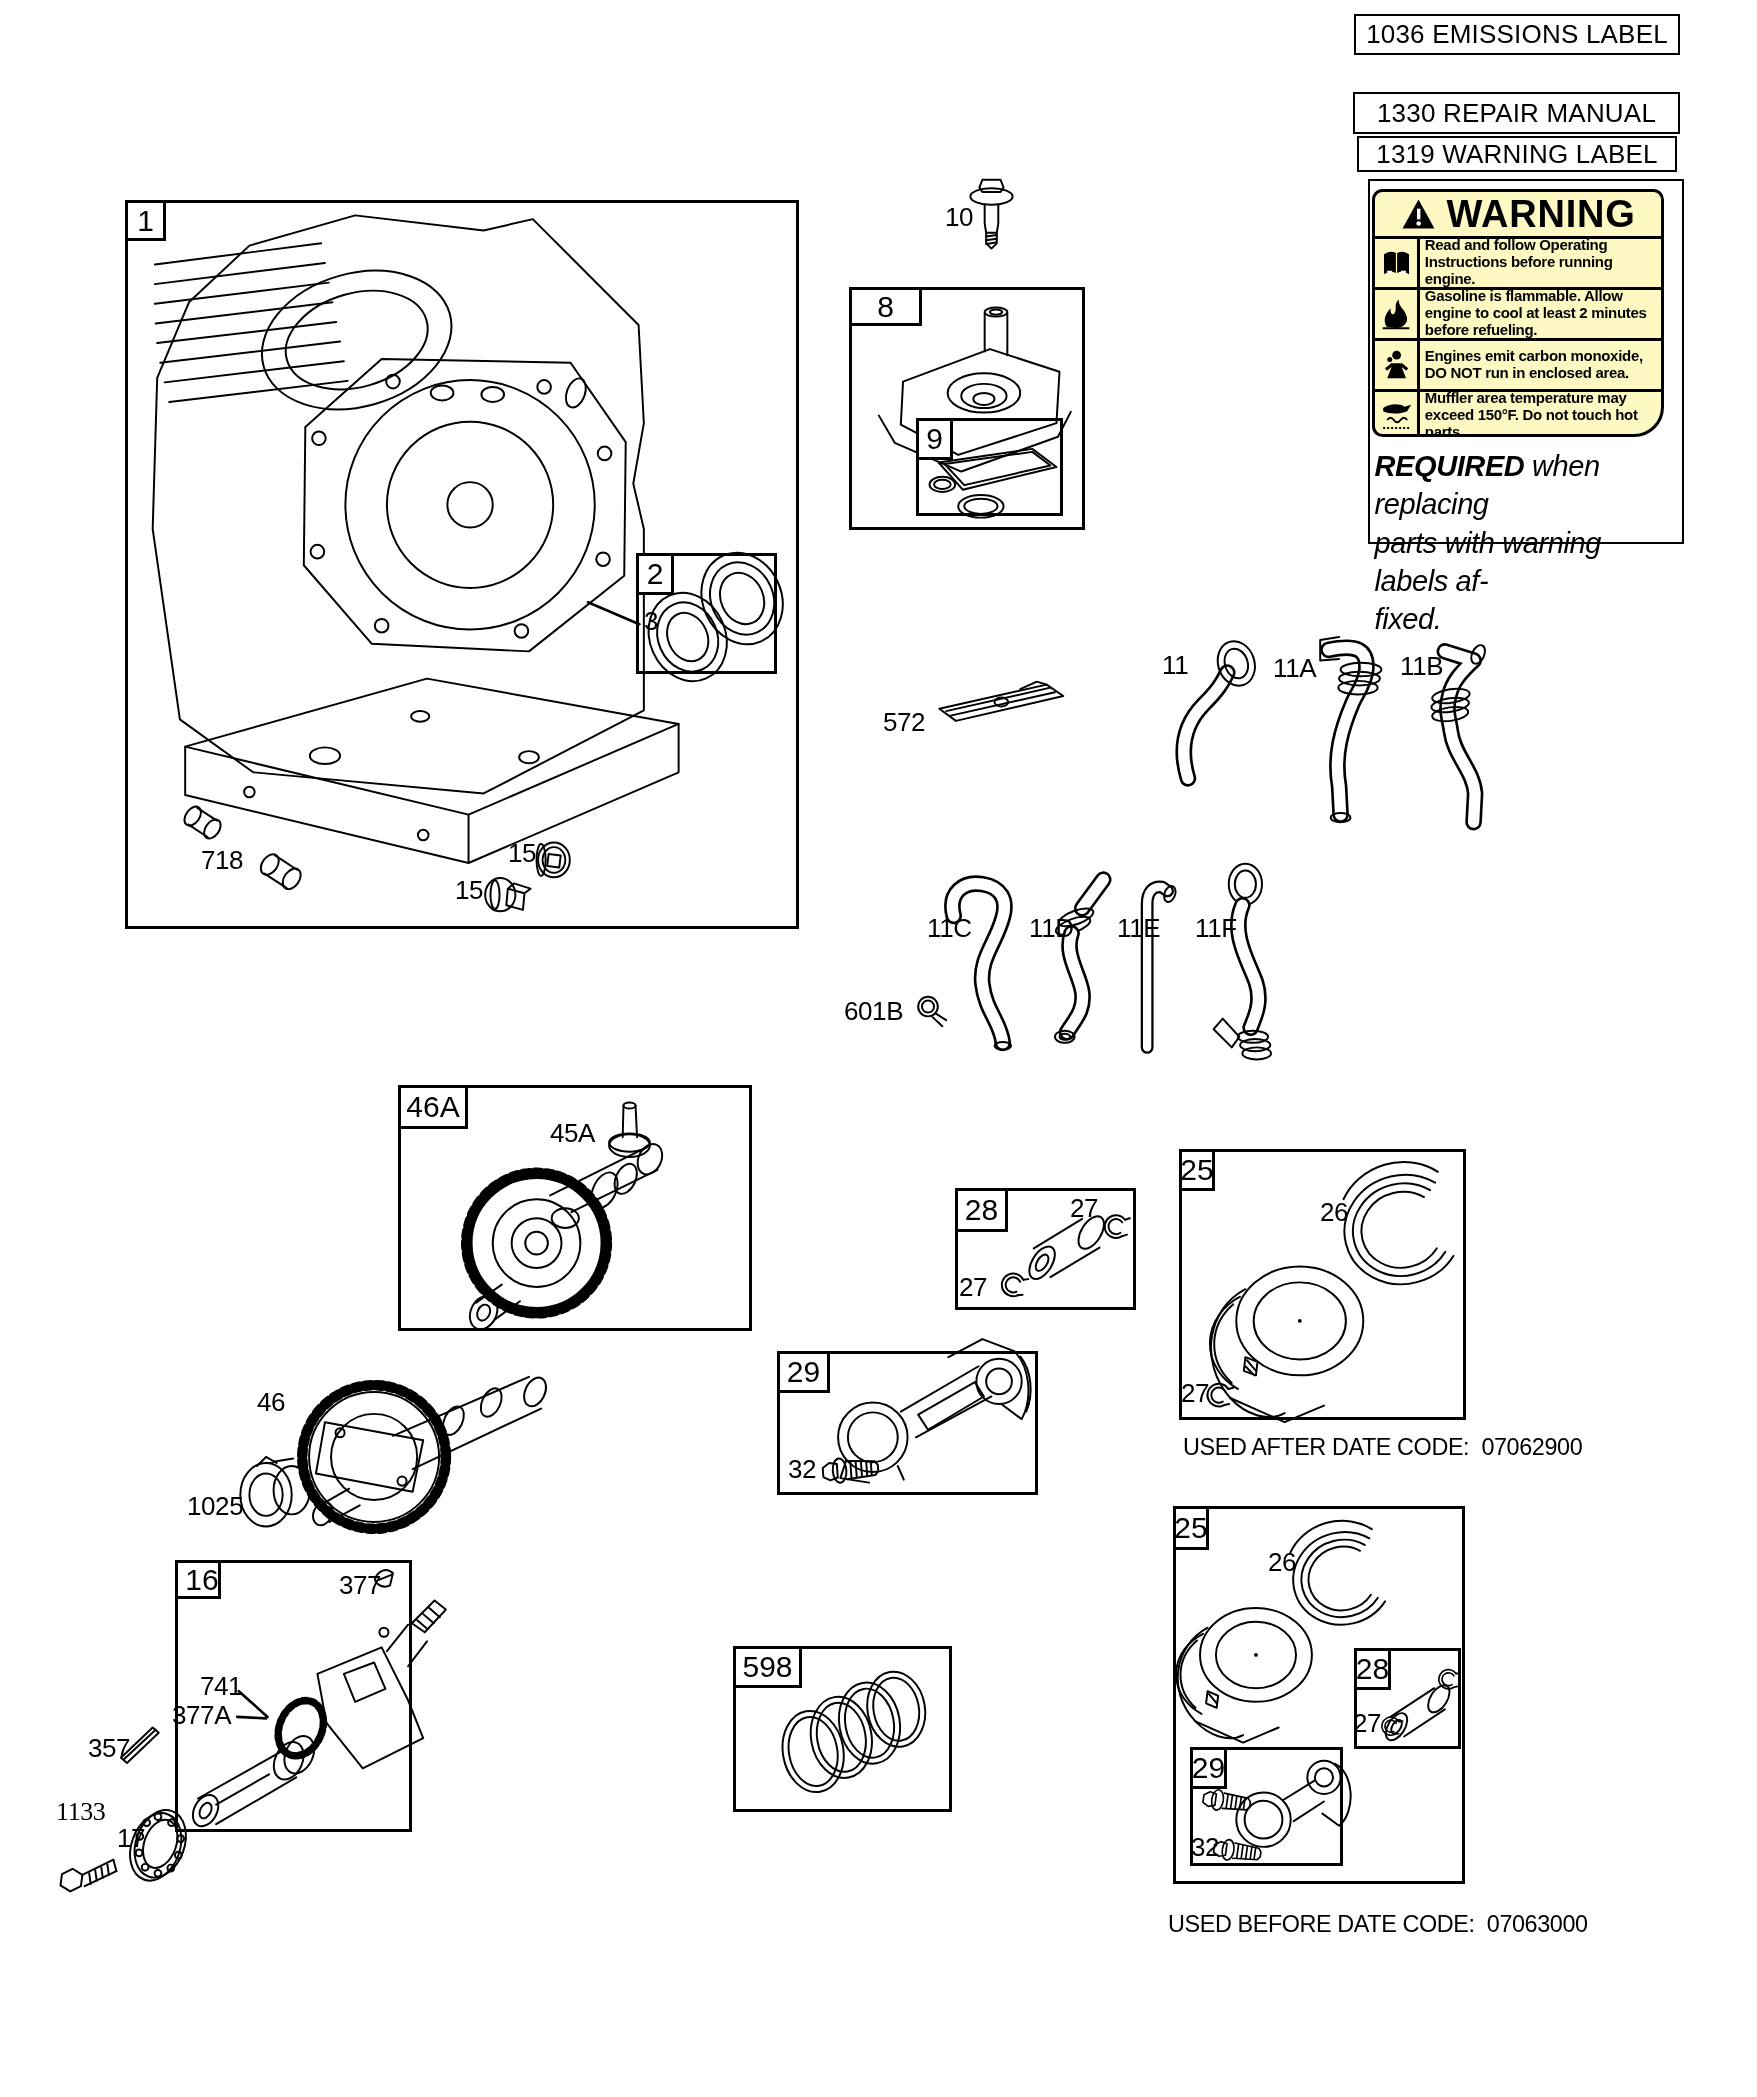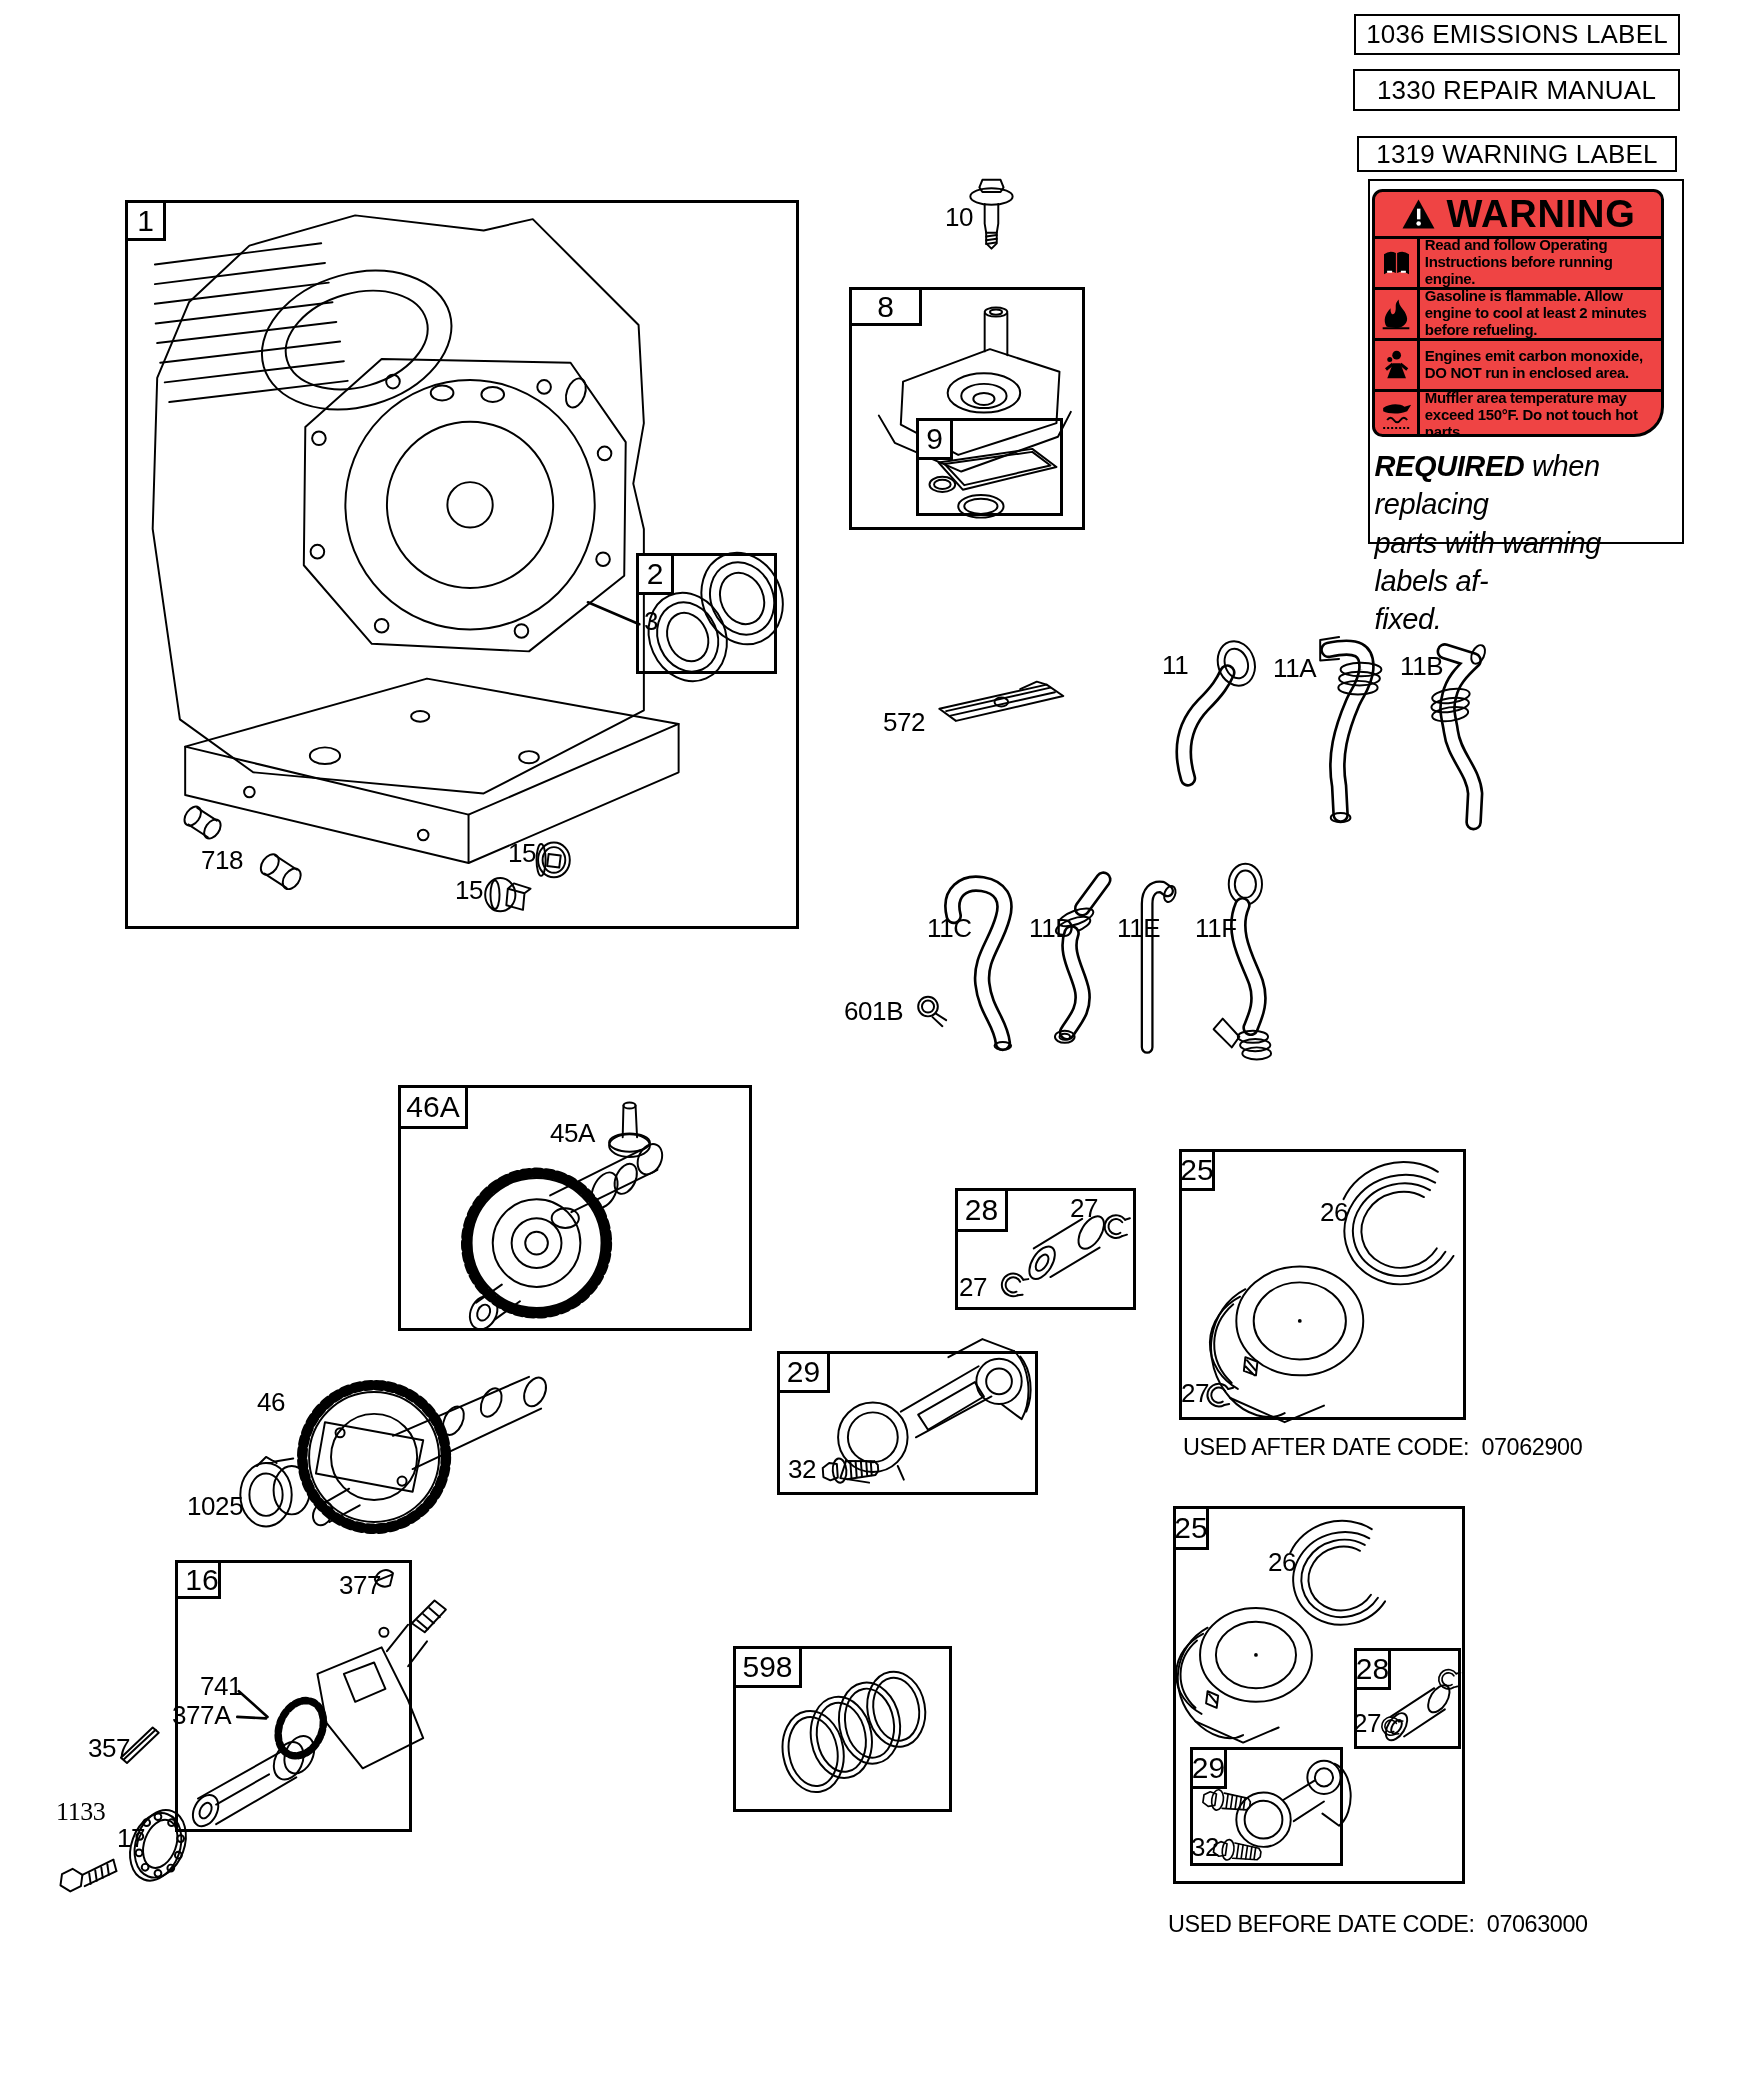--- a/index.html
+++ b/index.html
@@ -20,21 +20,21 @@
   .callout{position:absolute;font-size:26px;line-height:1;white-space:pre;letter-spacing:-0.4px;text-align:center;}
   .gbox{position:absolute;border:3px solid #000;box-sizing:border-box;background:transparent;}
   .gbox .lbl{position:absolute;left:-3px;top:-3px;border:3px solid #000;box-sizing:content-box;
     display:flex;align-items:center;justify-content:center;font-size:30px;background:#fff;}
   .refbox{position:absolute;border:2.3px solid #000;box-sizing:border-box;
     display:flex;align-items:center;justify-content:center;font-size:26px;letter-spacing:0.2px;white-space:pre;}
   .note{position:absolute;font-size:23.4px;letter-spacing:-0.4px;white-space:pre;}
   
   .warn-outer{position:absolute;border:2.3px solid #000;box-sizing:border-box;}
   .warn-round{position:absolute;left:2.3px;top:7.6px;width:292px;height:248px;border:3px solid #000;
-    border-radius:10.6px 10.6px 30px 10.6px;box-sizing:border-box;overflow:hidden;background:#ef4444;}
+    border-radius:10.6px 10.6px 30px 10.6px;box-sizing:border-box;overflow:hidden;background:#fef9c3;}
   .warn-title{display:flex;align-items:center;justify-content:center;gap:10.6px;height:44px;border-bottom:3px solid #000;}
   .warn-title .wt{font-size:38px;font-weight:900;letter-spacing:0.8px;line-height:1;}
   .w-row{display:flex;align-items:stretch;border-bottom:3px solid #000;height:48px;}
   .w-row:last-child{border-bottom:none;}
   .w-ic{width:42px;border-right:3px solid #000;display:flex;align-items:center;justify-content:center;flex:0 0 42px;}
   .w-tx{flex:1;display:flex;align-items:center;padding:1.5px 4.5px;font-size:15px;font-weight:bold;line-height:1.12;letter-spacing:-0.3px;}
   .req-note{position:absolute;left:4.5px;top:266px;width:305px;font-style:italic;font-size:29px;line-height:1.32;letter-spacing:-0.4px;}
   .req-note b{font-weight:bold;}
 </style>
 </head>
@@ -449,21 +449,21 @@
     </div>
     <div class="req-note">
       <div><b>REQUIRED</b><span> when replacing</span></div>
       <div>parts with warning labels af-</div>
       <div>fixed.</div>
     </div>
   </div>
 
   <div id="overlays">
       <div class="refbox" style="left: 1354px; top: 13.6px; width: 326px; height: 41px;">1036 EMISSIONS LABEL</div>
-      <div class="refbox" style="left: 1353px; top: 69px; width: 327px; height: 42px;">1330 REPAIR MANUAL</div>
+      <div class="refbox" style="left: 1353px; top: 92px; width: 327px; height: 42px;">1330 REPAIR MANUAL</div>
       <div class="refbox" style="left: 1357px; top: 136px; width: 320px; height: 36px;">1319 WARNING LABEL</div>
       <div class="gbox" style="left: 125px; top: 200px; width: 674px; height: 729px;">
         <div class="lbl" style="width: 35px; height: 35px;">1</div>
       </div>
       <div class="gbox" style="left: 636px; top: 553px; width: 141px; height: 121px;">
         <div class="lbl" style="width: 32px; height: 36px;">2</div>
       </div>
       <div class="gbox" style="left: 849px; top: 287px; width: 236px; height: 243px;">
         <div class="lbl" style="width: 67px; height: 33px;">8</div>
       </div>

